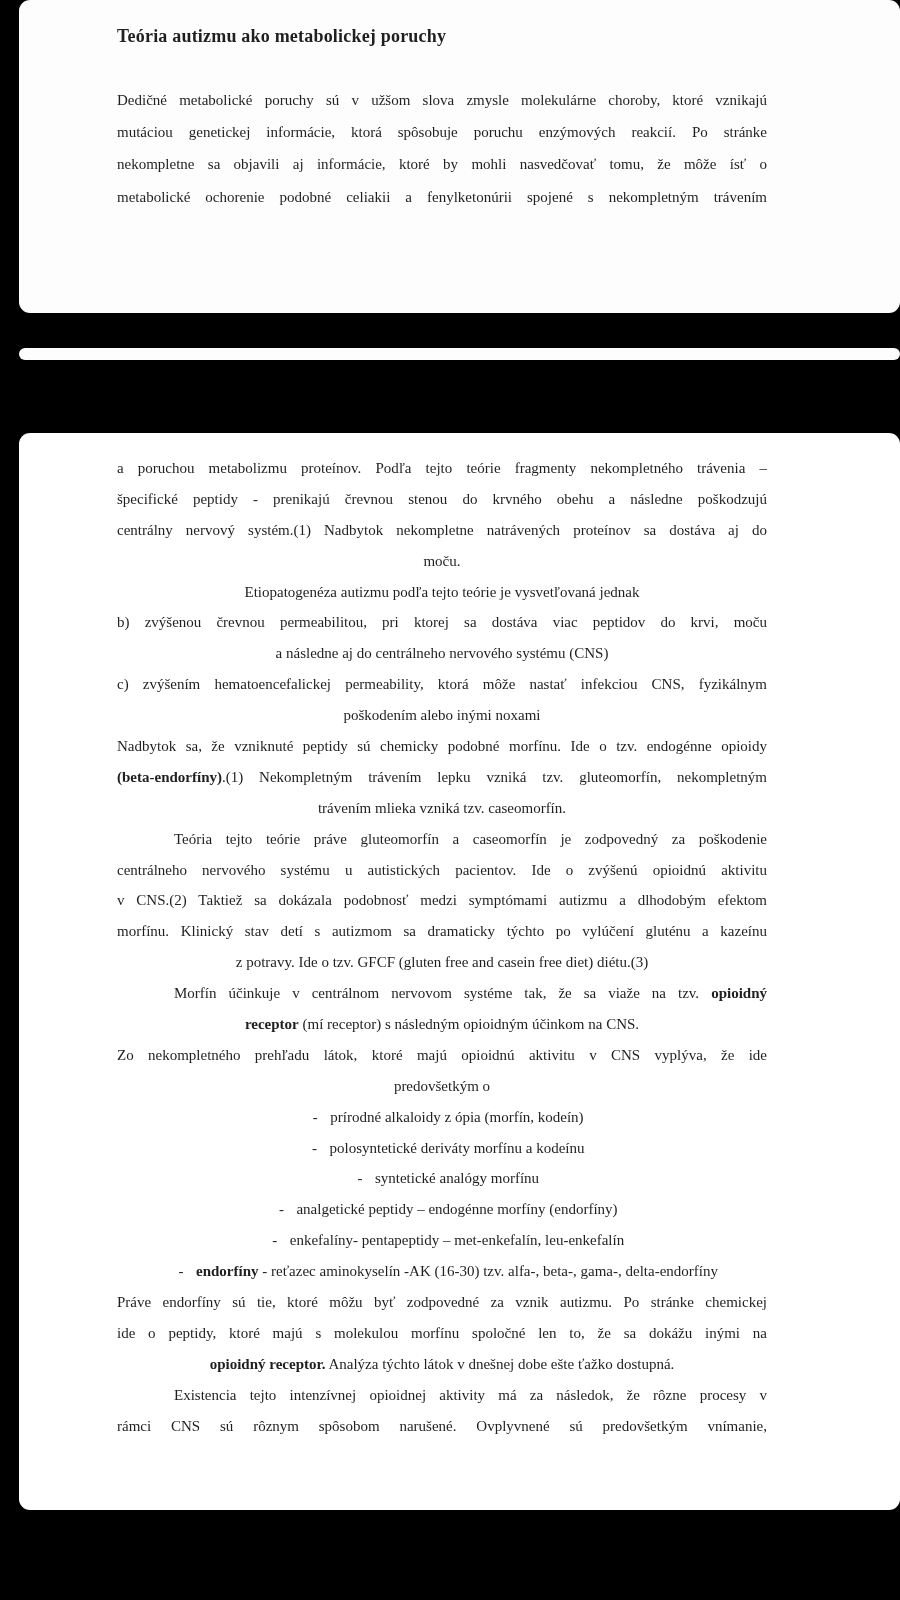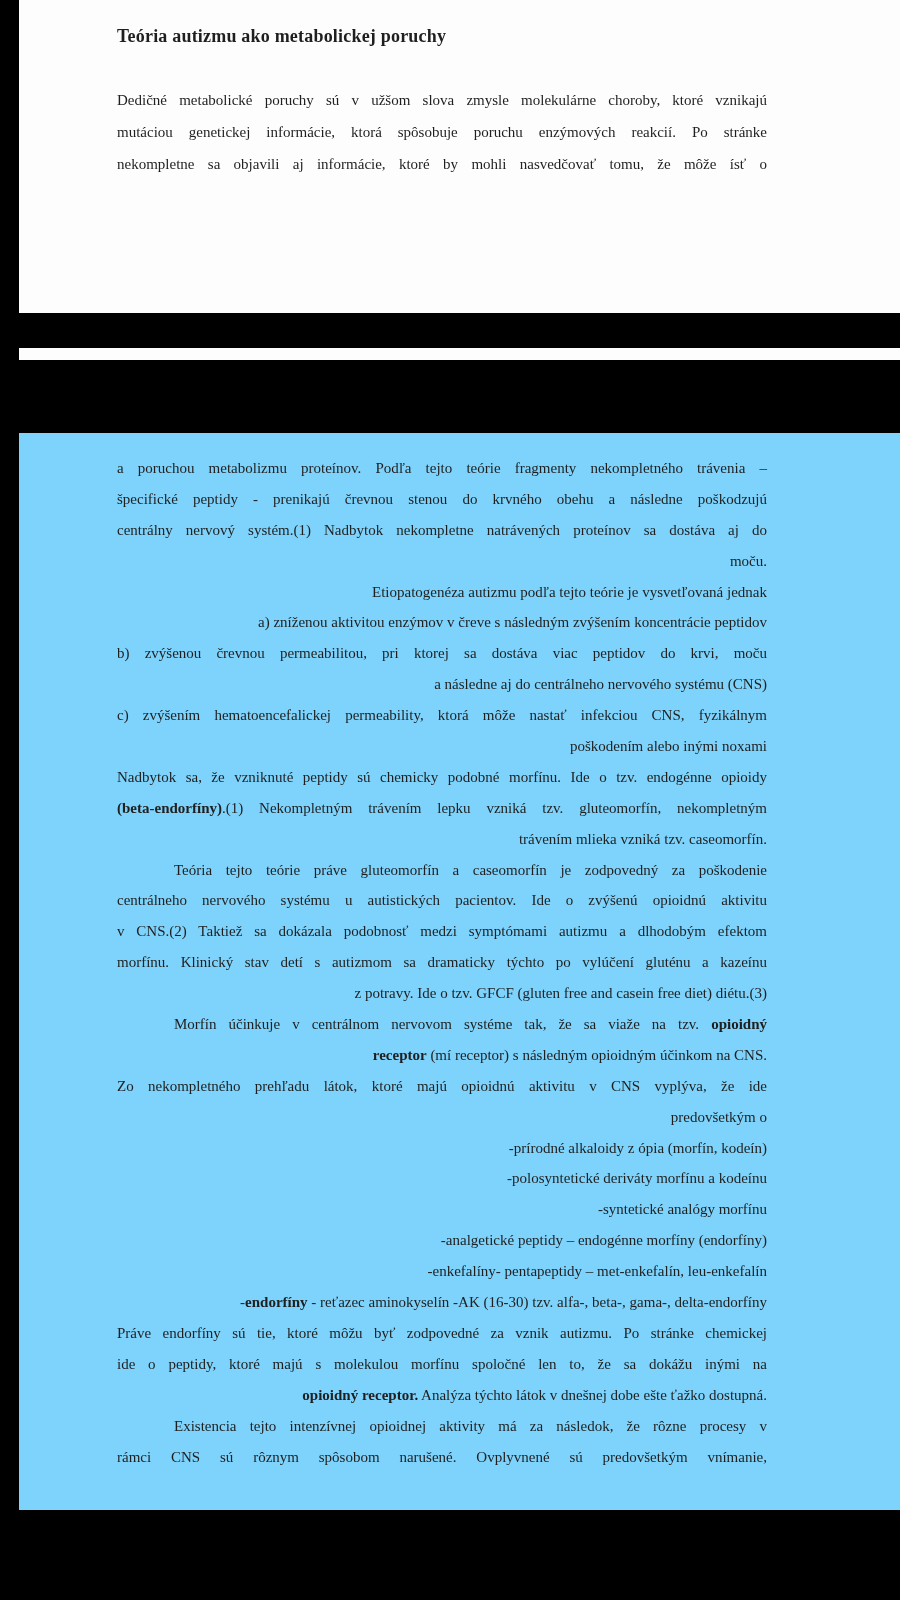--- a/index.html
+++ b/index.html
@@ -4,66 +4,66 @@
 <style>
   html, body { margin: 0; padding: 0; }
   body {
     width: 900px; height: 1600px;
     position: relative;
     background: #000000;
     overflow: hidden;
     font-family: "Liberation Serif", "DejaVu Serif", serif;
   }
   .scan-bg { position: absolute; left: 0; top: 0; width: 900px; height: 1600px; background: #000; }
-  .paper { position: absolute; background: #fdfdfd; }
+  .paper { position: absolute; background: #fdfdfd; border-radius: 11px; }
   #page1 { left: 19px; top: 0; width: 881px; height: 313px; }
   #page-sliver { left: 19px; top: 348px; width: 881px; height: 12px; }
   #page2 { left: 19px; top: 433px; width: 881px; height: 1077px; }
   .doc-title {
     position: absolute; left: 98px; top: 26px;
     font-size: 18px; font-weight: bold; color: #161616;
     letter-spacing: 0.2px; white-space: nowrap;
   }
   .textcol {
     position: absolute; left: 98px; width: 650px;
     color: #1f1f1f; font-size: 15px;
   }
   #p1-lines { top: 84px; }
   #p2-lines { top: 20px; }
   #p1-lines .line { height: 32.2px; line-height: 32.2px; }
   #p2-lines .line { height: 30.9px; line-height: 30.9px; }
-  .line { width: 650px; overflow: visible; text-align: right; }
+  .line { width: 650px; overflow: visible; text-align: center; }
   .line.stretch { text-align: justify; text-align-last: justify; }
   .line.indent { text-indent: 57px; }
   .line.list .dash { display: inline-block; width: 30px; text-indent: 0; }
 </style>
 </head>
 <body>
 
 <div class="scan-bg" style="background: rgb(0, 0, 0);"></div>
 
 <div id="page1" class="paper" style="background: rgb(253, 253, 253);">
   <div class="doc-title" style="color: rgb(31, 31, 31);">Teória autizmu ako metabolickej poruchy</div>
   <div id="p1-lines" class="textcol" style="color: rgb(31, 31, 31);">
       <div class="line stretch"><span>Dedičné metabolické poruchy sú v užšom slova zmysle molekulárne choroby, ktoré vznikajú</span></div>
       <div class="line stretch"><span>mutáciou genetickej informácie, ktorá spôsobuje poruchu enzýmových reakcií. Po stránke</span></div>
       <div class="line stretch"><span>nekompletne sa objavili aj informácie, ktoré by mohli nasvedčovať tomu, že môže ísť o</span></div>
+      <div class="line stretch"><span>metabolické ochorenie podobné celiakii a fenylketonúrii spojené s nekompletným trávením</span></div>
     </div>
 </div>
 
 <div id="page-sliver" class="paper" style="background: rgb(253, 253, 253);"></div>
 
-<div id="page2" class="paper" style="background: #7dd3fc;">
+<div id="page2" class="paper" style="background: #ffffff;">
   <div id="p2-lines" class="textcol" style="color: rgb(31, 31, 31);">
       <div class="line stretch"><span>a poruchou metabolizmu proteínov. Podľa tejto teórie fragmenty nekompletného trávenia –</span></div>
       <div class="line stretch"><span>špecifické peptidy - prenikajú črevnou stenou do krvného obehu a následne poškodzujú</span></div>
       <div class="line stretch"><span>centrálny nervový systém.(1) Nadbytok nekompletne natrávených proteínov sa dostáva aj do</span></div>
       <div class="line"><span>moču.</span></div>
       <div class="line"><span>Etiopatogenéza autizmu podľa tejto teórie je vysvetľovaná jednak</span></div>
-      <div class="line"><span>a) zníženou aktivitou enzýmov v čreve s následným zvýšením koncentrácie peptidov</span></div>
       <div class="line stretch"><span>b) zvýšenou črevnou permeabilitou, pri ktorej sa dostáva viac peptidov do krvi, moču</span></div>
       <div class="line"><span>a následne aj do centrálneho nervového systému (CNS)</span></div>
       <div class="line stretch"><span>c) zvýšením hematoencefalickej permeability, ktorá môže nastať infekciou CNS, fyzikálnym</span></div>
       <div class="line"><span>poškodením alebo inými noxami</span></div>
       <div class="line stretch"><span>Nadbytok sa, že vzniknuté peptidy sú chemicky podobné morfínu. Ide o tzv. endogénne opioidy</span></div>
       <div class="line stretch"><span style="font-weight: bold;">(beta-endorfíny)</span><span>.(1) Nekompletným trávením lepku vzniká tzv. gluteomorfín, nekompletným</span></div>
       <div class="line"><span>trávením mlieka vzniká tzv. caseomorfín.</span></div>
       <div class="line stretch indent"><span>Teória tejto teórie práve gluteomorfín a caseomorfín je zodpovedný za poškodenie</span></div>
       <div class="line stretch"><span>centrálneho nervového systému u autistických pacientov. Ide o zvýšenú opioidnú aktivitu</span></div>
       <div class="line stretch"><span>v CNS.(2) Taktiež sa dokázala podobnosť medzi symptómami autizmu a dlhodobým efektom</span></div>

